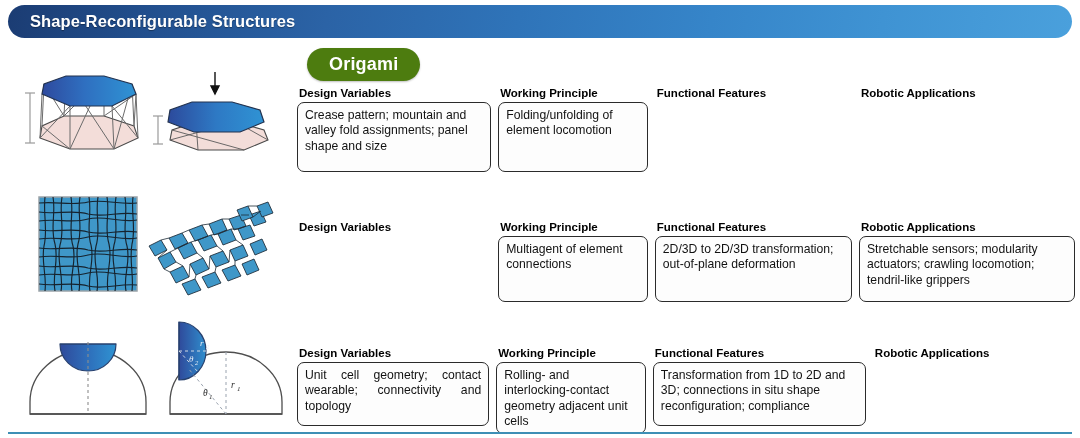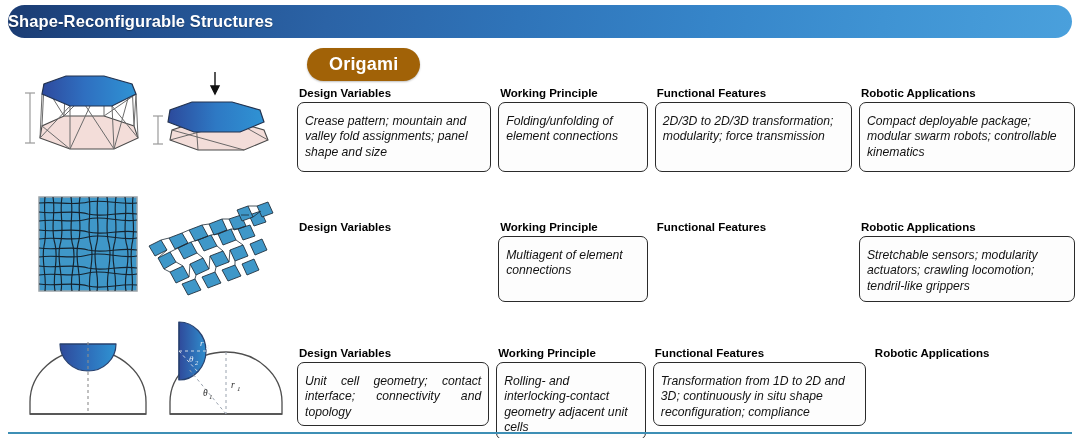--- a/index.html
+++ b/index.html
@@ -24,20 +24,21 @@
         #2f74b9 48%, #3685c9 66%, #3f93d3 82%, #4aa0dc 100%);
     display: flex;
     align-items: center;
     overflow: hidden;
   }
   #banner-title {
     color: #ffffff;
     font-size: 16.5px;
     font-weight: bold;
     letter-spacing: .1px;
+    padding-left: 22px;
     text-shadow: 0 1px 1px rgba(0,0,0,.35);
     white-space: nowrap;
   }
 
   
   #bottom-rule {
     position: absolute;
     left: 8px; bottom: 4px;
     width: 1064px; height: 2px;
     background: #3e8fb5;
@@ -64,21 +65,21 @@
   }
   #row-origami  .content { left: 297px; width: 778px; }
   #row-kirigami .content { left: 297px; width: 778px; }
   #row-contact  .content { left: 297px; width: 778px; }
 
   
   .pill {
     position: absolute;
     top: 2px; left: 10px;
     height: 33px;
-    background: #a16207;
+    background: #4d7c0f;
     border-radius: 17px;
     color: #ffffff;
     font-size: 18px;
     font-weight: bold;
     display: flex;
     align-items: center;
     justify-content: center;
     padding: 0 22px;
     letter-spacing: .2px;
     white-space: nowrap;
@@ -103,25 +104,24 @@
     color: #000;
     line-height: 14px;
     padding: 0 0 2px 2px;
     white-space: nowrap;
   }
   .col-box {
     flex: 1;
     border: 1.4px solid #2b2b2b;
     border-radius: 7px;
     background: #fdfdfd;
-    padding: 11px 7px 4px 7px;
+    padding: 5px 7px 4px 7px;
     font-size: 12.2px;
     line-height: 15.3px;
     color: #121212;
-    font-style: italic;
   }
   .col-box.justify { text-align: justify; }
 
   
   #row-origami  .c0 { width: 196px; }
   #row-origami  .c1 { width: 151px; }
   #row-origami  .c2 { width: 199px; }
   #row-origami  .c3 { width: 218px; }
 
   #row-kirigami .c0 { width: 196px; }
@@ -223,31 +223,29 @@
     <div class="pill">Origami</div>
     <div class="cols">
 
       <div class="col c0">
         <div class="col-head">Design Variables</div>
         <div class="col-box">Crease pattern; mountain and valley fold assignments; panel shape and size</div>
       </div>
 
       <div class="col c1">
         <div class="col-head">Working Principle</div>
-        <div class="col-box">Folding/unfolding of element connections</div>
+        <div class="col-box">Folding/unfolding of element locomotion</div>
       </div>
 
       <div class="col c2">
         <div class="col-head">Functional Features</div>
-        <div class="col-box">2D/3D to 2D/3D transformation; modularity; force transmission</div>
       </div>
 
       <div class="col c3">
         <div class="col-head">Robotic Applications</div>
-        <div class="col-box">Compact deployable package; modular swarm robots; controllable kinematics</div>
       </div>
 
     </div>
   </div>
 </div>
 
 <div class="row" id="row-kirigami">
 
   <div class="figure-panel">
     <svg width="280" height="126" viewBox="0 0 280 126">
@@ -350,20 +348,21 @@
         <div class="col-head">Design Variables</div>
       </div>
 
       <div class="col c1">
         <div class="col-head">Working Principle</div>
         <div class="col-box">Multiagent of element connections</div>
       </div>
 
       <div class="col c2">
         <div class="col-head">Functional Features</div>
+        <div class="col-box">2D/3D to 2D/3D transformation; out-of-plane deformation</div>
       </div>
 
       <div class="col c3">
         <div class="col-head">Robotic Applications</div>
         <div class="col-box">Stretchable sensors; modularity actuators; crawling locomotion; tendril-like grippers</div>
       </div>
 
     </div>
   </div>
 </div>
@@ -422,31 +421,31 @@
         <text x="225" y="85" font-family="'Liberation Serif', serif" font-size="7" font-style="italic" fill="#2b2b2b">1</text>
       </g>
     </svg>
   </div>
 
   <div class="content">
     <div class="cols">
 
       <div class="col c0">
         <div class="col-head">Design Variables</div>
-        <div class="col-box justify">Unit cell geometry; contact interface; connectivity and topology</div>
+        <div class="col-box justify">Unit cell geometry; contact wearable; connectivity and topology</div>
       </div>
 
       <div class="col c1">
         <div class="col-head">Working Principle</div>
         <div class="col-box">Rolling- and interlocking-contact geometry adjacent unit cells</div>
       </div>
 
       <div class="col c2">
         <div class="col-head">Functional Features</div>
-        <div class="col-box">Transformation from 1D to 2D and 3D; continuously in situ shape reconfiguration; compliance</div>
+        <div class="col-box">Transformation from 1D to 2D and 3D; connections in situ shape reconfiguration; compliance</div>
       </div>
 
       <div class="col c3">
         <div class="col-head">Robotic Applications</div>
       </div>
 
     </div>
   </div>
 </div>
 

